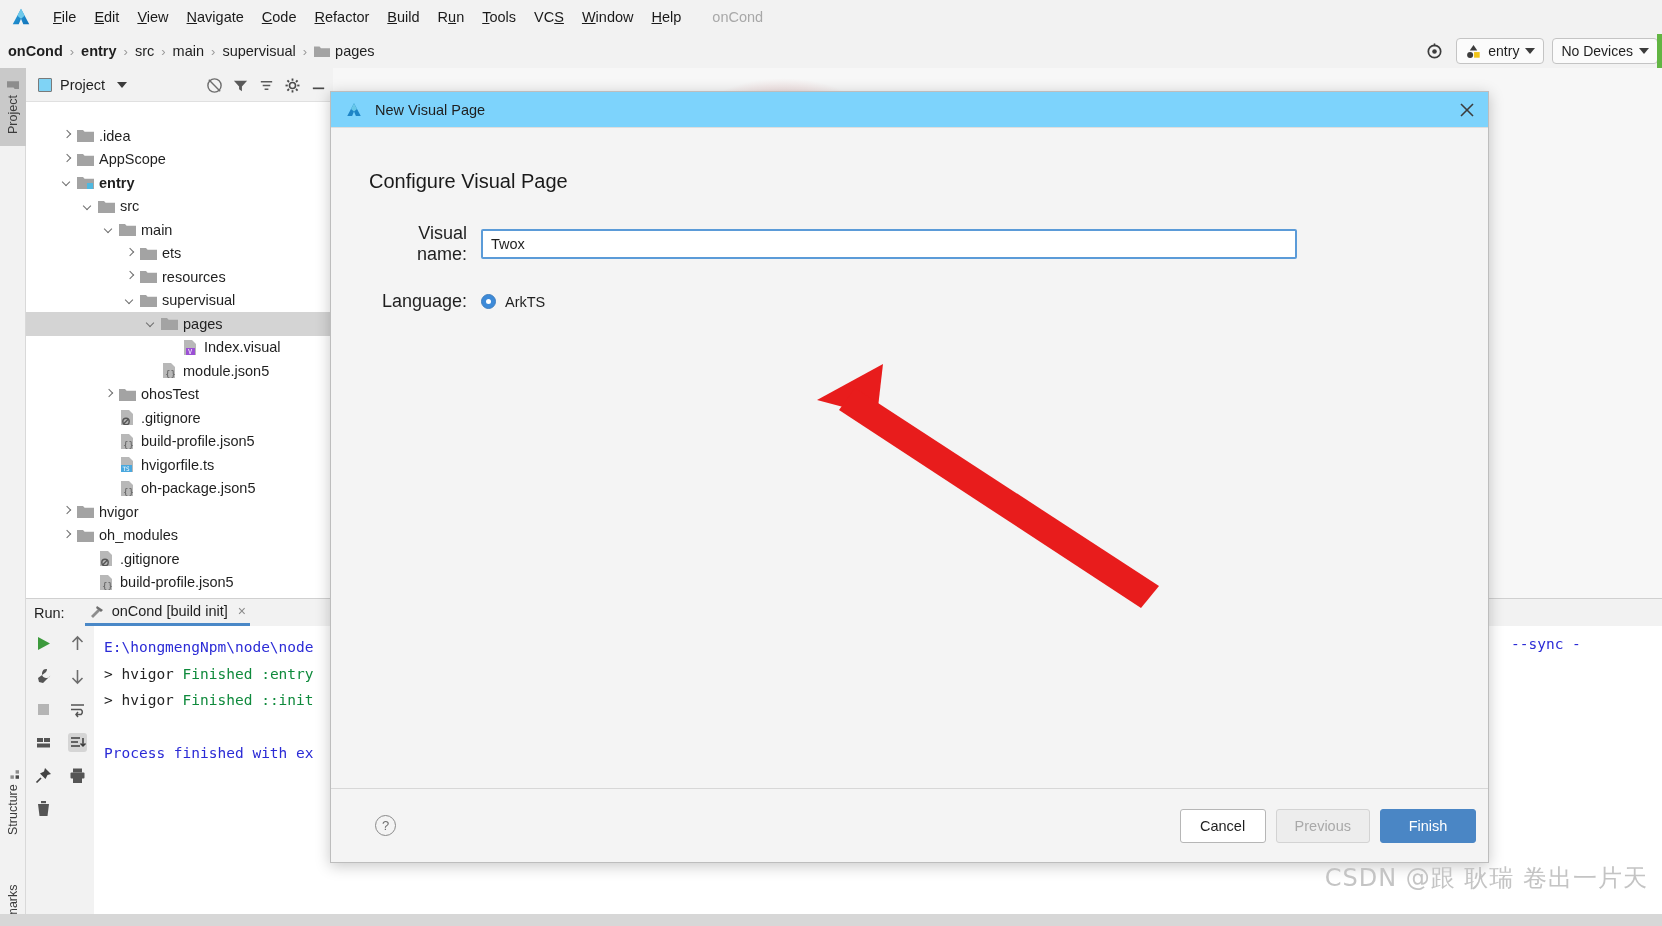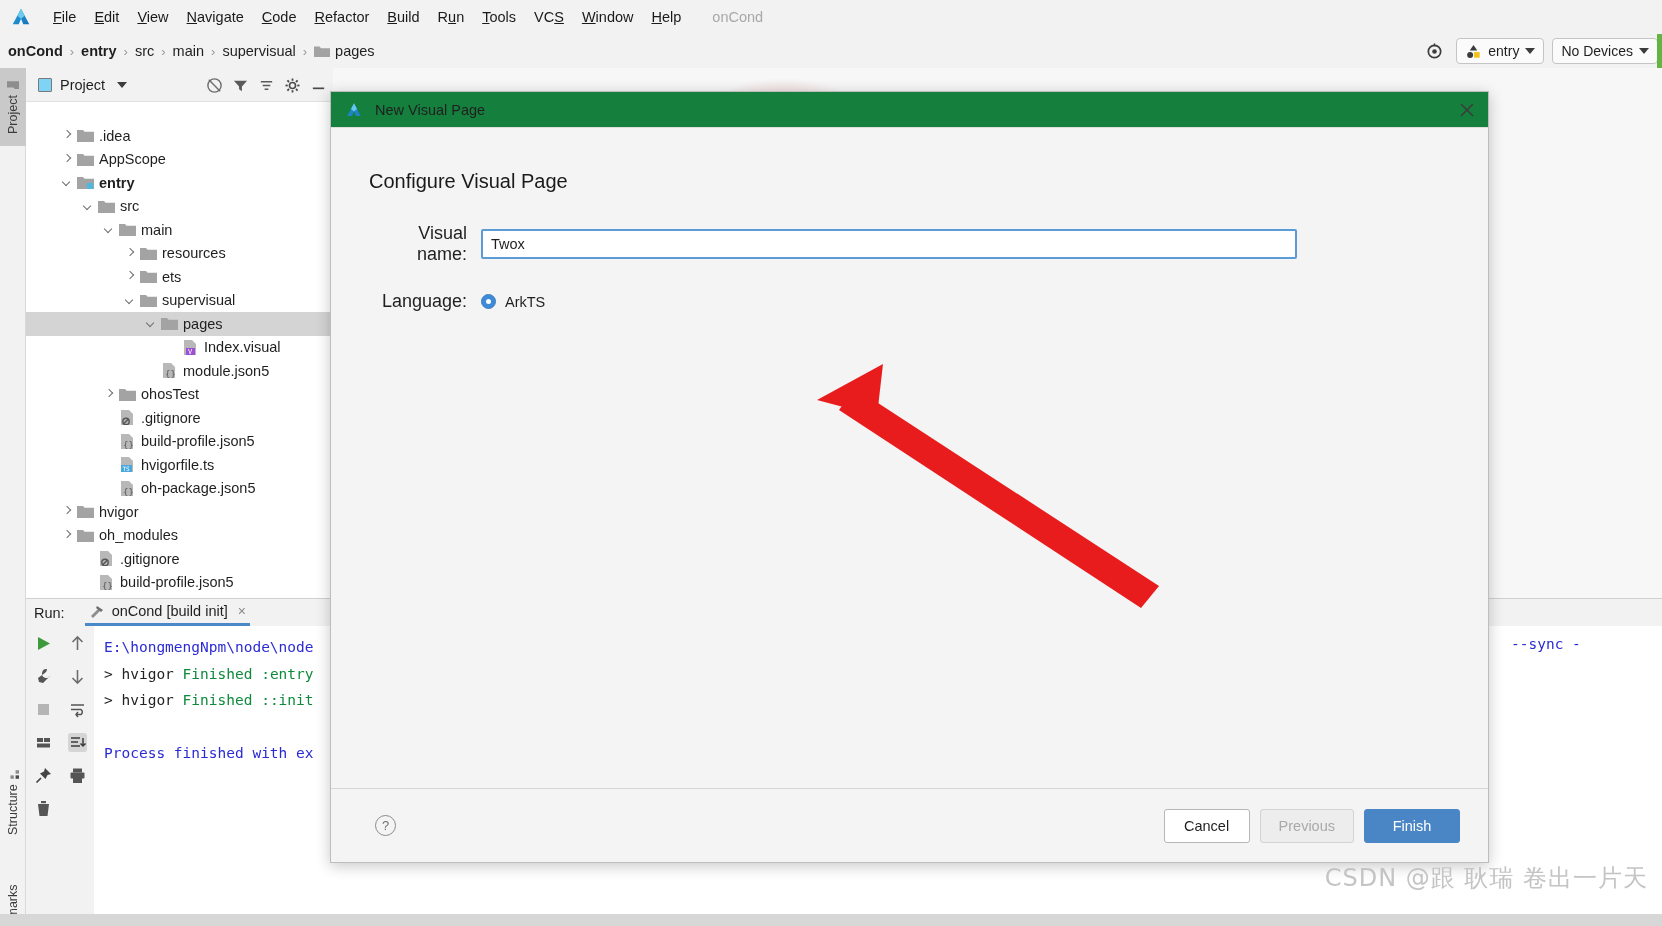--- a/index.html
+++ b/index.html
@@ -192,21 +192,21 @@
   .dialog {
     position: absolute; left: 330px; top: 91px;
     width: 1159px; height: 772px;
     background: #f2f2f2;
     border: 1px solid #bdbdbd;
     box-shadow: 0 3px 14px rgba(0,0,0,.22);
     display: flex; flex-direction: column;
   }
   .dlg-title {
     height: 36px; display: flex; align-items: center;
-    padding-left: 14px; background: #15803d;
+    padding-left: 14px; background: #7dd3fc;
     border-bottom: 1px solid #dedede;
     position: relative;
   }
   .dlg-title-ico { width: 18px; height: 18px; margin-right: 12px; }
   .dlg-title-text { font-size: 14.5px; color: #1f1f1f; }
   .dlg-close {
     position: absolute; right: 10px; top: 7px;
     width: 22px; height: 22px; cursor: pointer;
   }
   .dlg-body { flex: 1; background: #f4f4f4; padding: 42px 0 0 0; position: relative; }
@@ -242,21 +242,21 @@
     background: #f4f4f4; display: flex; align-items: center;
     padding: 0 22px; position: relative;
   }
   .help-btn {
     width: 21px; height: 21px; border-radius: 50%;
     border: 1.4px solid #8a8a8a; color: #6f6f6f;
     font-size: 13px; display: flex; align-items: center; justify-content: center;
     cursor: pointer; margin-left: 22px;
   }
   .footer-btns {
-    position: absolute; right: 28px; display: flex; gap: 10px; align-items: center;
+    position: absolute; right: 12px; display: flex; gap: 10px; align-items: center;
   }
   .btn {
     height: 34px; min-width: 86px; padding: 0 18px;
     border-radius: 3px; font-size: 14.5px;
     display: flex; align-items: center; justify-content: center;
     cursor: pointer;
   }
   .btn.default { background: #ffffff; border: 1px solid #b6b6b6; color: #1f1f1f; }
   .btn.disabled { background: #ededed; border: 1px solid #d3d3d3; color: #a9a9a9; cursor: default; }
   .btn.primary { background: #4a86c5; border: 1px solid #4a86c5; color: #ffffff; min-width: 96px; }
@@ -459,28 +459,28 @@
           <span class="tw-ico"><svg viewBox="0 0 17 15" width="17" height="15">
               <path d="M0 2 h6 l1.6 1.8 H17 V14 H0 Z" fill="#a3a3a3"></path>
             </svg></span>
           <span class="tw-label">main</span>
         </div>
         <div class="tree-row" style="padding-left: 98px;">
           <span class="tw-arrow right"></span>
           <span class="tw-ico"><svg viewBox="0 0 17 15" width="17" height="15">
               <path d="M0 2 h6 l1.6 1.8 H17 V14 H0 Z" fill="#a3a3a3"></path>
             </svg></span>
-          <span class="tw-label">resources</span>
+          <span class="tw-label">ets</span>
         </div>
         <div class="tree-row" style="padding-left: 98px;">
           <span class="tw-arrow right"></span>
           <span class="tw-ico"><svg viewBox="0 0 17 15" width="17" height="15">
               <path d="M0 2 h6 l1.6 1.8 H17 V14 H0 Z" fill="#a3a3a3"></path>
             </svg></span>
-          <span class="tw-label">ets</span>
+          <span class="tw-label">resources</span>
         </div>
         <div class="tree-row" style="padding-left: 98px;">
           <span class="tw-arrow down"></span>
           <span class="tw-ico"><svg viewBox="0 0 17 15" width="17" height="15">
               <path d="M0 2 h6 l1.6 1.8 H17 V14 H0 Z" fill="#a3a3a3"></path>
             </svg></span>
           <span class="tw-label">supervisual</span>
         </div>
         <div class="tree-row sel" style="padding-left: 119px;">
           <span class="tw-arrow down"></span>

